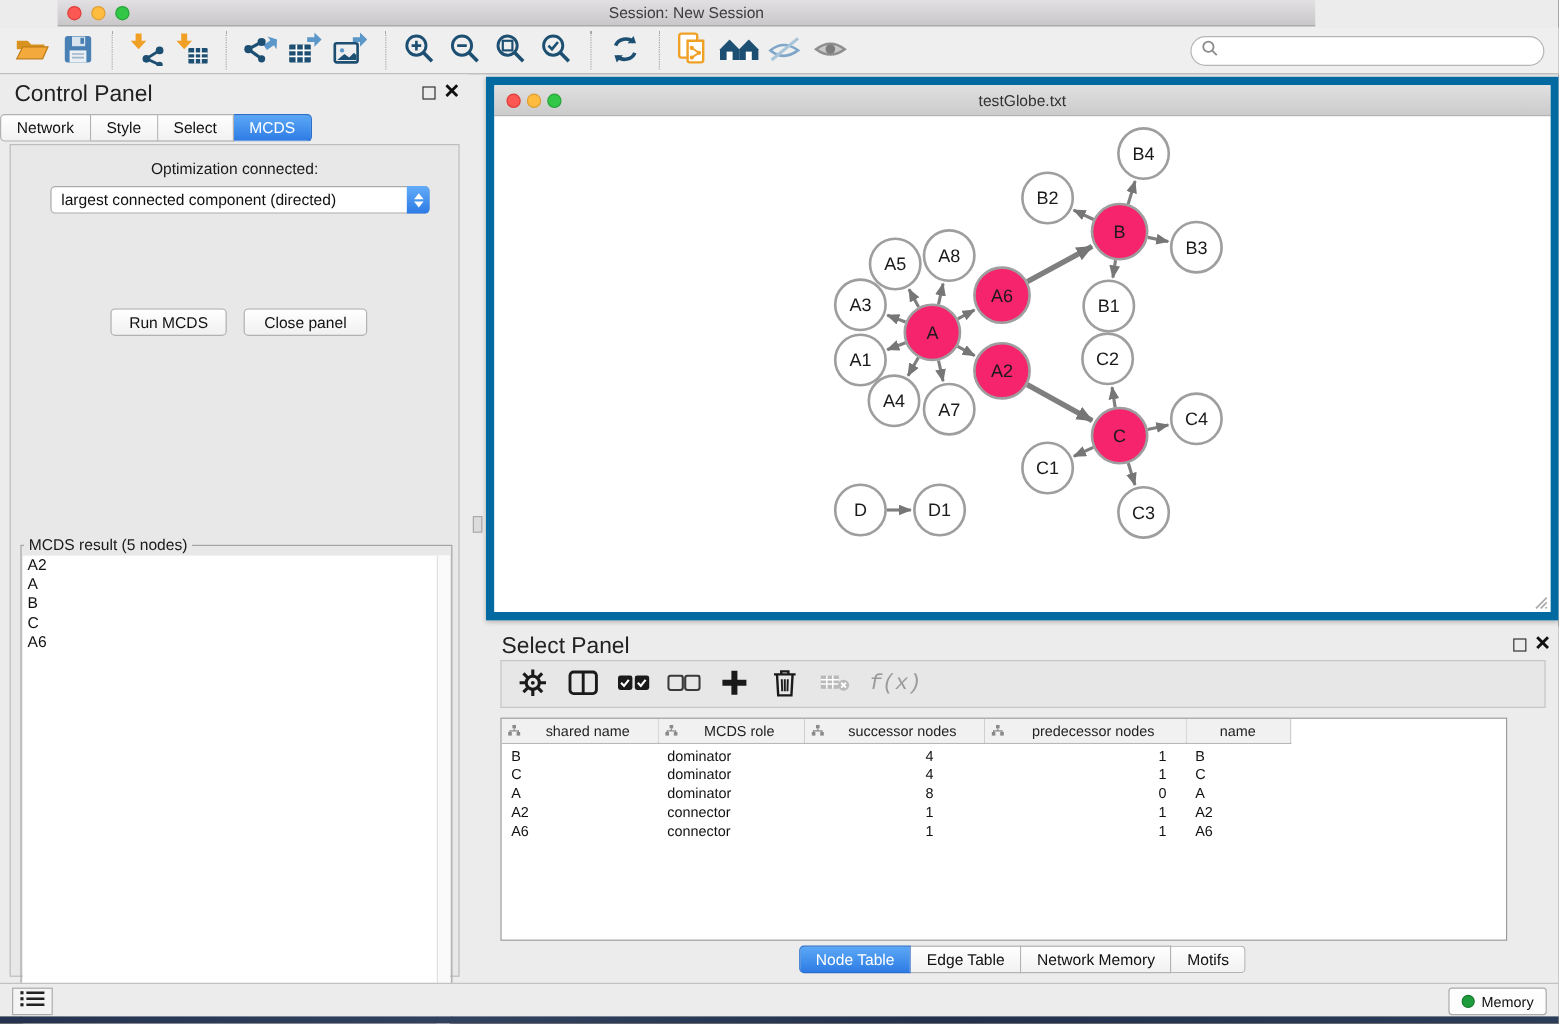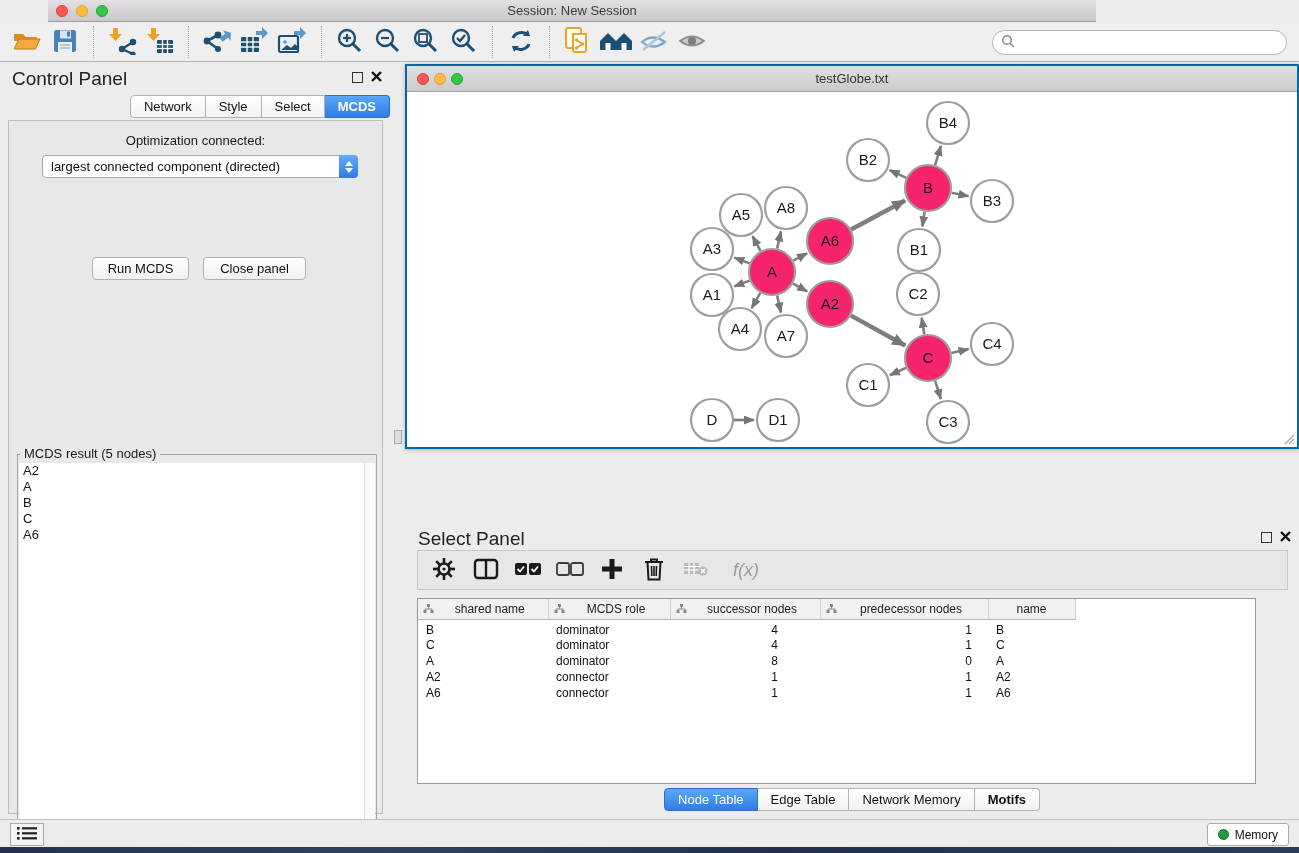--- a/index.html
+++ b/index.html
@@ -27,25 +27,25 @@
     background:#fff;border:1px solid #b5b5b5;border-radius:13px;
     display:flex;align-items:center;padding:0 8px;}
   .searchbox input{border:none;outline:none;flex:1;font-size:13px;margin-left:5px;
     font-family:"Liberation Sans",sans-serif;background:transparent;}
   
   .control-panel{position:absolute;left:0;top:62px;width:390px;height:757px;background:#ececec;}
   .panel-header{position:absolute;left:0;top:0;width:100%;height:26px;}
   .panel-title{position:absolute;left:12px;top:6px;font-size:19px;color:#222;}
   .ph-btns{position:absolute;right:8px;top:6px;display:flex;gap:8px;align-items:center;}
   .float-btn{width:11px;height:11px;border:1.5px solid #333;background:transparent;}
-  .segbar{position:absolute;left:0;right:0;top:33px;display:flex;justify-content:flex-end;}
+  .segbar{position:absolute;left:0;right:0;top:33px;display:flex;justify-content:flex-start;}
   .seg{background:linear-gradient(#ffffff,#f1f1f1);border:1px solid #b2b2b2;border-left:none;
     font-size:13px;padding:3px 13px;height:23px;cursor:default;color:#111;}
   .seg:first-child{border-left:1px solid #b2b2b2;border-radius:4px 0 0 4px;}
-  .seg:last-child{border-radius:0 4px 4px 0;font-weight:bold;}
+  .seg:last-child{border-radius:0 4px 4px 0;}
   .seg.active{background:linear-gradient(#5ba8f7,#2e7ce4);color:#fff;border-color:#2a6fce;}
   .cp-content{position:absolute;left:8px;top:58px;width:375px;height:694px;
     background:#e8e8e8;border:1px solid #bdbdbd;}
   .opt-label{position:absolute;left:0;right:0;top:12px;text-align:center;font-size:13px;color:#1a1a1a;}
   .selectbox{position:absolute;left:33px;top:34px;width:316px;height:23px;background:#fff;
     border:1px solid #ababab;border-radius:4px;display:flex;align-items:center;cursor:default;}
   .selectbox .sel-text{flex:1;font-size:13px;padding-left:8px;white-space:nowrap;overflow:hidden;}
   .stepper{width:19px;height:23px;margin-right:-1px;border-radius:0 4px 4px 0;
     background:linear-gradient(#63acf8,#2c7ae6);display:flex;flex-direction:column;
     align-items:center;justify-content:center;gap:2px;}
@@ -58,39 +58,39 @@
     font-family:"Liberation Sans",sans-serif;cursor:default;}
   .groupbox{position:absolute;left:8px;top:333px;width:360px;height:423px;
     border:1px solid #a5a5a5;}
   .group-legend{position:absolute;left:2px;top:-9px;background:#e8e8e8;padding:0 4px;
     font-size:13px;color:#1a1a1a;}
   .listarea{position:absolute;left:1px;right:1px;top:8px;bottom:1px;background:#fff;}
   .list-item{font-size:13px;height:16px;line-height:16px;padding-left:4px;color:#111;}
   .vscroll{position:absolute;right:0;top:0;bottom:0;width:11px;background:#fafafa;
     border-left:1px solid #e0e0e0;}
   
-  .net-window{position:absolute;left:405px;top:64px;width:894px;height:385px;
-    border:2px solid #0369a1;background:#fff;box-shadow:0 1px 4px rgba(0,0,0,.25);}
+  .net-window{position:absolute;left:405px;top:64px;width:894px;height:453px;
+    border:7px solid #0369a1;background:#fff;box-shadow:0 1px 4px rgba(0,0,0,.25);}
   .net-titlebar{position:absolute;left:0;top:0;right:0;height:26px;
     background:linear-gradient(#e0e0e0,#cbcbcb);border-bottom:1px solid #a3a3a3;}
   .net-titlebar .tl{top:7px;}
   .net-titlebar .tl.red{left:10px;}
   .net-titlebar .tl.yel{left:27px;}
   .net-titlebar .tl.grn{left:44px;}
   .net-title{position:absolute;left:0;right:0;top:5px;text-align:center;font-size:13px;color:#333;}
   .net-canvas{position:absolute;left:0;top:26px;right:0;bottom:0;background:#fff;overflow:hidden;}
   .resize-grip{position:absolute;right:2px;bottom:2px;width:14px;height:14px;}
   .divider-handle{position:absolute;width:8px;height:14px;background:#dcdcdc;border:1px solid #aaa;}
   
   .table-panel{position:absolute;left:405px;top:522px;width:894px;height:297px;background:#ececec;}
   .tp-toolbar{position:absolute;left:12px;top:28px;width:871px;height:40px;background:#e7e7e7;
     border:1px solid #c6c6c6;display:flex;align-items:center;gap:14px;padding:0 12px;}
   .tp-btn{background:none;border:none;padding:0;display:flex;align-items:center;justify-content:center;
     width:28px;height:30px;cursor:default;}
-  .fx{font-family:Liberation Sans, sans-serif;font-style:italic;font-size:18px;color:#9a9a9a;}
+  .fx{font-family:Liberation Mono, monospace;font-style:italic;font-size:18px;color:#9a9a9a;}
   .tbl-wrap{position:absolute;left:12px;top:76px;width:839px;height:186px;background:#fff;
     border:1px solid #9a9a9a;overflow:hidden;}
   table.dtable{border-collapse:collapse;table-layout:fixed;font-size:12px;width:657px;}
   .dtable th{position:relative;height:20px;background:#f1f1f1;font-weight:normal;
     border-right:1px solid #cfcfcf;border-bottom:1px solid #b8b8b8;text-align:center;
     font-size:12px;color:#222;padding:0 4px 0 18px;white-space:nowrap;overflow:hidden;}
   .dtable th .hicon{position:absolute;left:5px;top:5px;}
   .dtable th.noicon{padding-left:4px;}
   .dtable td{height:16px;padding:0 8px;white-space:nowrap;font-size:12px;color:#111;}
   .dtable td.c2{text-align:right;padding-right:42px;}

